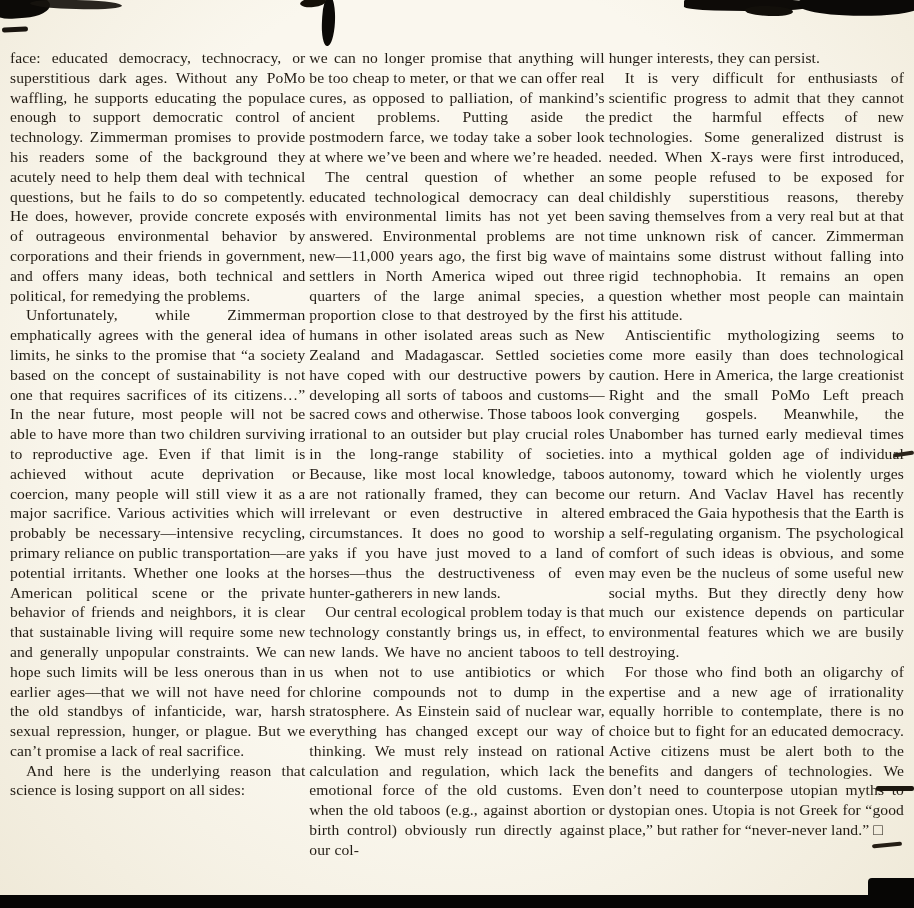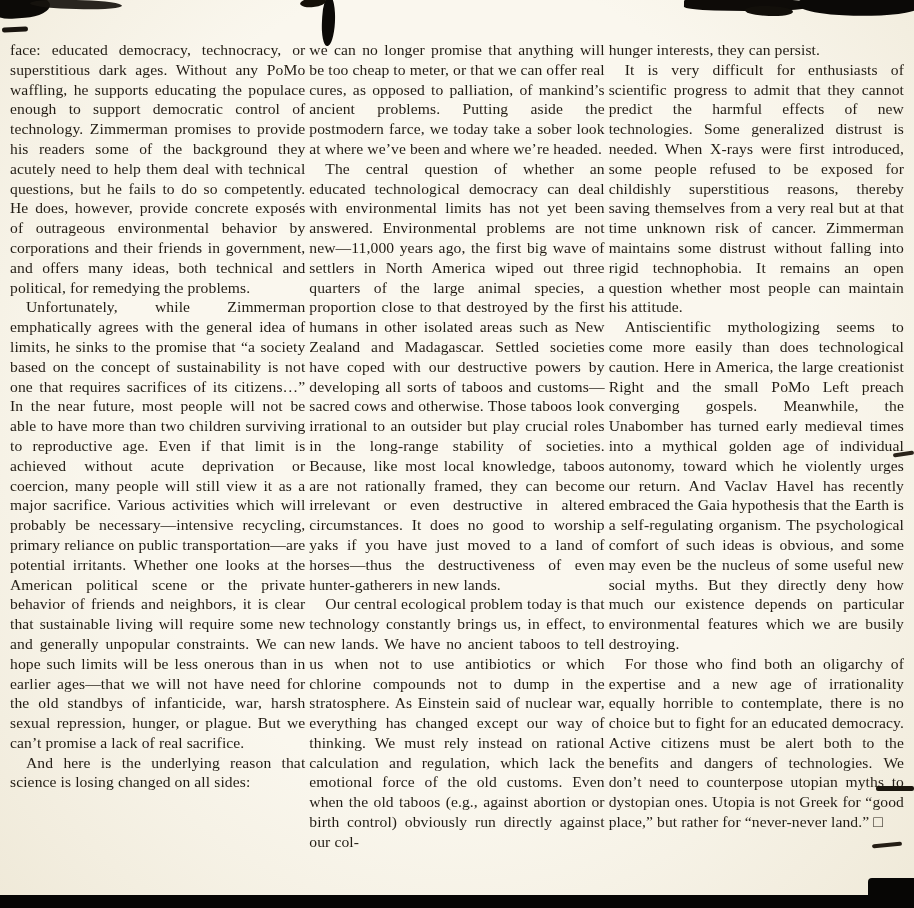--- a/index.html
+++ b/index.html
@@ -10,21 +10,21 @@
   .page {
     position: relative;
     width: 914px;
     height: 908px;
     overflow: hidden;
     background: #f6f2e6;
     background-image: radial-gradient(ellipse at 50% 42%, #faf7ee 55%, #efe9d8 100%);
   }
   .columns {
     position: absolute;
-    top: 40px;
+    top: 48px;
     left: 10px;
     width: 894px;
     bottom: 16px;
     display: flex;
     gap: 4px;
   }
   .col {
     flex: 1 1 0;
     font-family: "Liberation Serif", "DejaVu Serif", serif;
     font-size: 15.6px;
@@ -57,21 +57,21 @@
 </head>
 <body>
 
 <div class="page">
 
   <div class="columns">
 
     <div class="col">
       <p class="cont">face: educated democracy, technocracy, or superstitious dark ages. Without any PoMo waffling, he supports educating the populace enough to support democratic control of technology. Zimmerman promises to provide his readers some of the background they acutely need to help them deal with technical questions, but he fails to do so competently. He does, however, provide concrete exposés of outrageous environmental behavior by corporations and their friends in government, and offers many ideas, both technical and political, for remedying the problems.</p>
       <p class="ind">Unfortunately, while Zimmerman emphatically agrees with the general idea of limits, he sinks to the promise that “a society based on the concept of sustainability is not one that requires sacrifices of its citizens…” In the near future, most people will not be able to have more than two children surviving to reproductive age. Even if that limit is achieved without acute deprivation or coercion, many people will still view it as a major sacrifice. Various activities which will probably be necessary—intensive recycling, primary reliance on public transportation—are potential irritants. Whether one looks at the American political scene or the private behavior of friends and neighbors, it is clear that sustainable living will require some new and generally unpopular constraints. We can hope such limits will be less onerous than in earlier ages—that we will not have need for the old standbys of infanticide, war, harsh sexual repression, hunger, or plague. But we can’t promise a lack of real sacrifice.</p>
-      <p class="ind">And here is the underlying reason that science is losing changed on all sides:</p>
+      <p class="ind">And here is the underlying reason that science is losing support on all sides:</p>
     </div>
 
     <div class="col">
       <p class="cont">we can no longer promise that anything will be too cheap to meter, or that we can offer real cures, as opposed to palliation, of mankind’s ancient problems. Putting aside the postmodern farce, we today take a sober look at where we’ve been and where we’re headed.</p>
       <p class="ind">The central question of whether an educated technological democracy can deal with environmental limits has not yet been answered. Environmental problems are not new—11,000 years ago, the first big wave of settlers in North America wiped out three quarters of the large animal species, a proportion close to that destroyed by the first humans in other isolated areas such as New Zealand and Madagascar. Settled societies have coped with our destructive powers by developing all sorts of taboos and customs—sacred cows and otherwise. Those taboos look irrational to an outsider but play crucial roles in the long-range stability of societies. Because, like most local knowledge, taboos are not rationally framed, they can become irrelevant or even destructive in altered circumstances. It does no good to worship yaks if you have just moved to a land of horses—thus the destructiveness of even hunter-gatherers in new lands.</p>
       <p class="ind">Our central ecological problem today is that technology constantly brings us, in effect, to new lands. We have no ancient taboos to tell us when not to use antibiotics or which chlorine compounds not to dump in the stratosphere. As Einstein said of nuclear war, everything has changed except our way of thinking. We must rely instead on rational calculation and regulation, which lack the emotional force of the old customs. Even when the old taboos (e.g., against abortion or birth control) obviously run directly against our col-</p>
     </div>
 
     <div class="col">
       <p class="cont">hunger interests, they can persist.</p>

